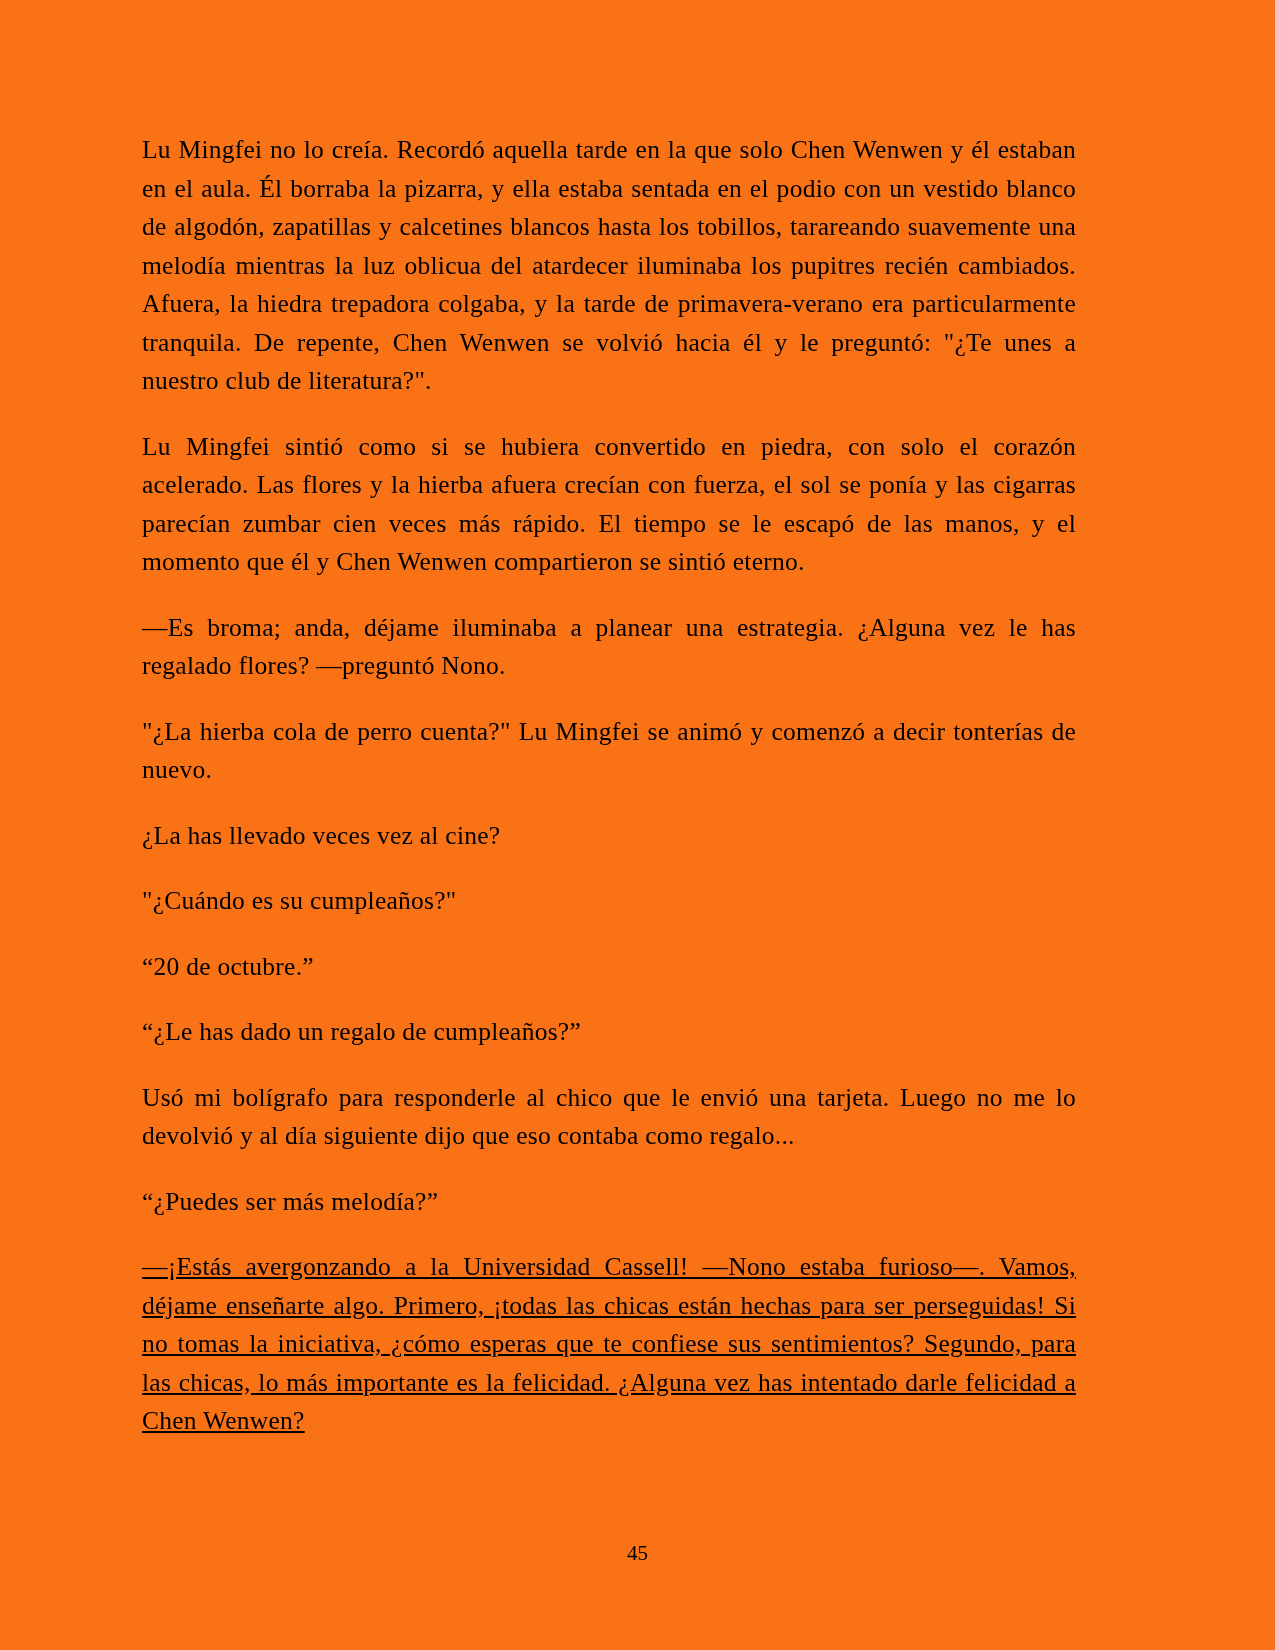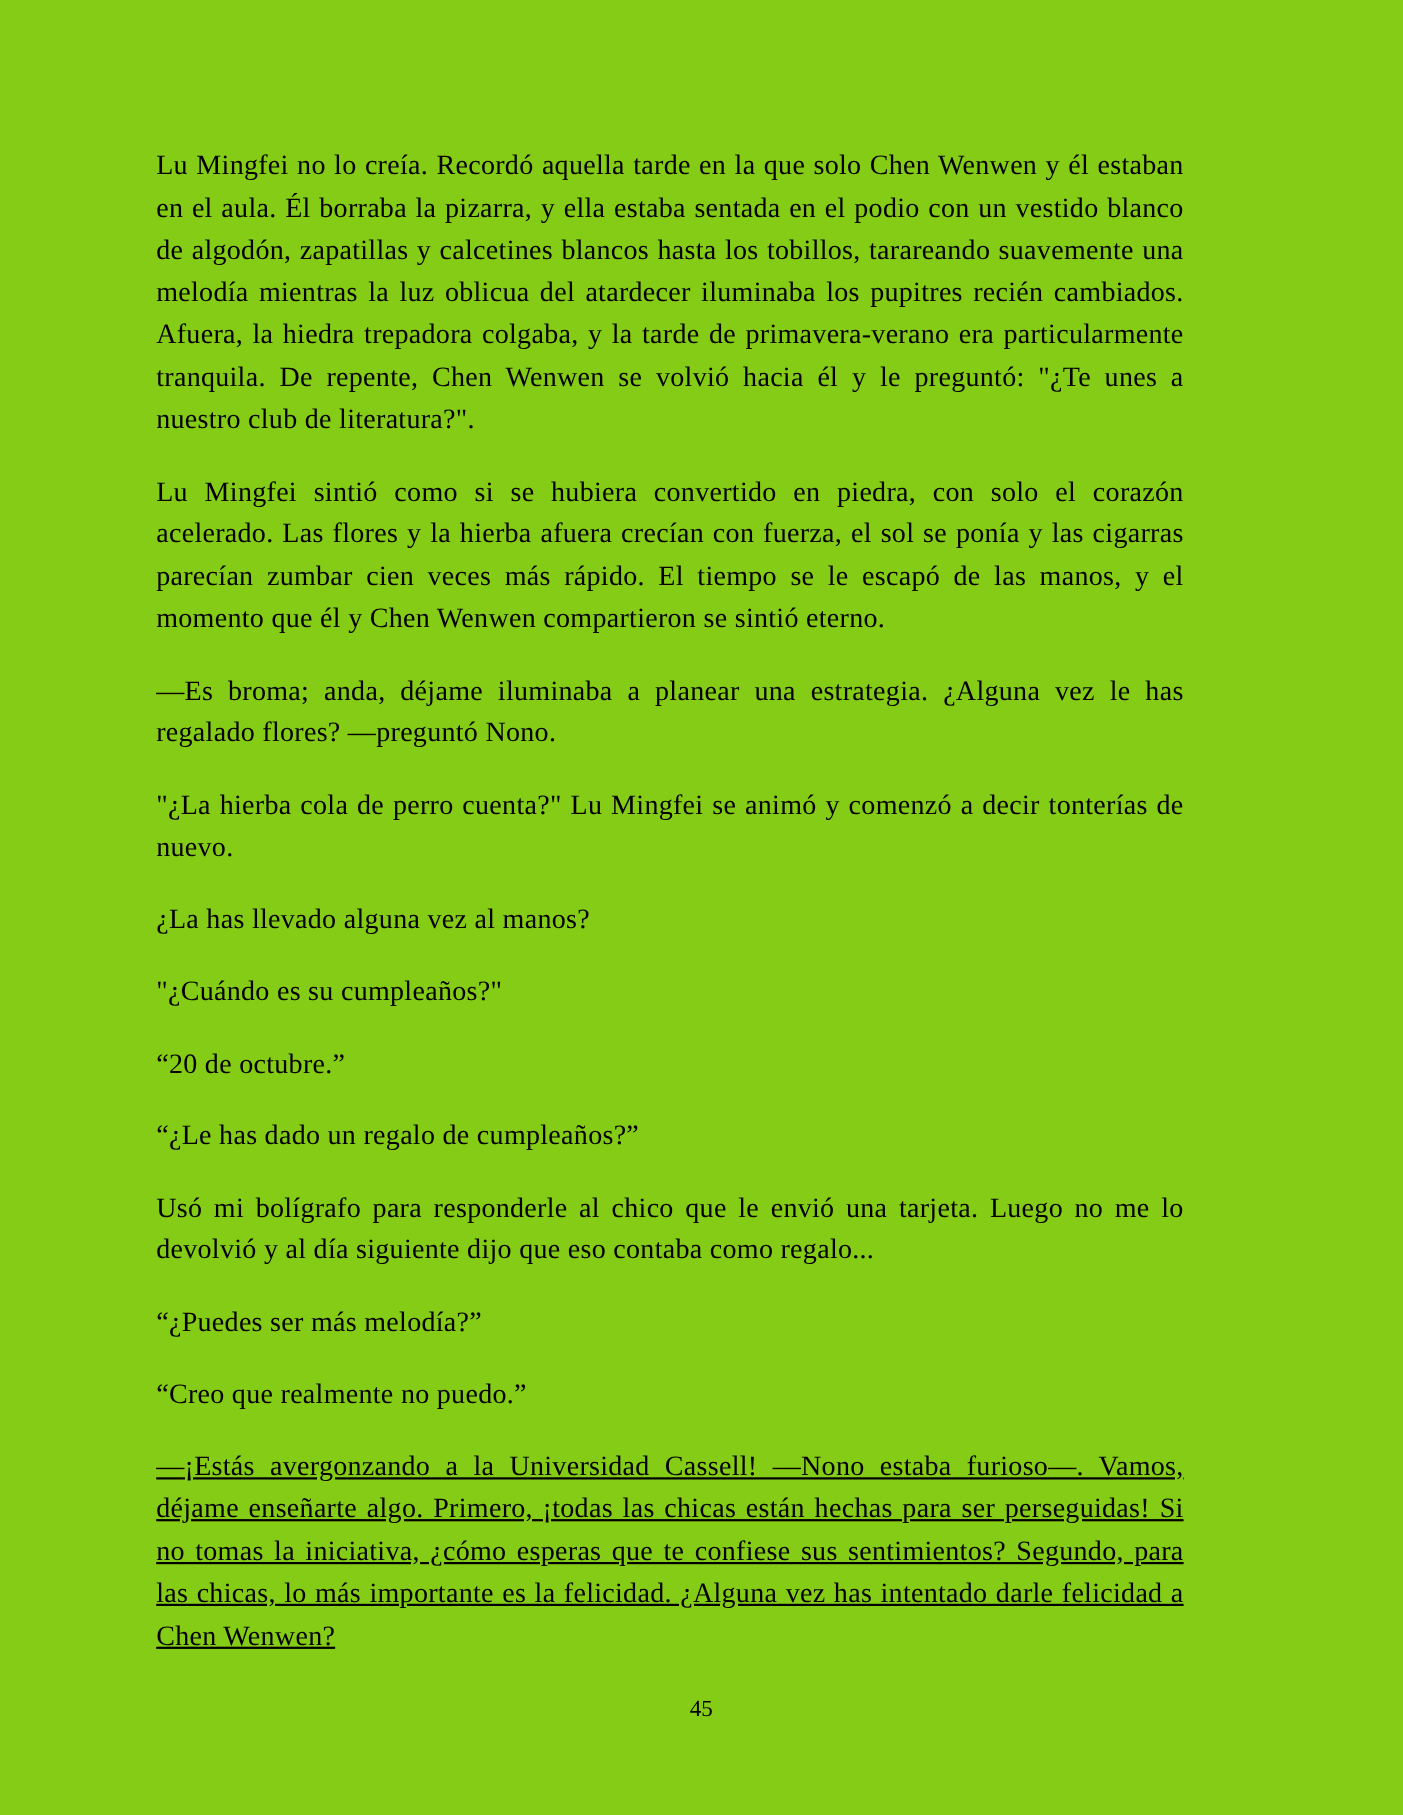--- a/index.html
+++ b/index.html
@@ -14,21 +14,21 @@
     font-family: "Liberation Serif", "DejaVu Serif", serif;
     color: #000000;
     overflow: hidden;
   }
   .page {
     position: absolute;
     left: 0;
     top: 0;
     width: 1275px;
     height: 1650px;
-    background: #84cc16;
+    background: #f97316;
   }
   .content {
     position: absolute;
     left: 142px;
     top: 131px;
     width: 934px;
   }
   p.para {
     margin: 0 0 27px 0;
     font-size: 25.5px;
@@ -57,25 +57,24 @@
 </head>
 <body>
 
 <div class="page">
 
   <div class="content">
     <p class="para">Lu Mingfei no lo creía. Recordó aquella tarde en la que solo Chen Wenwen y él estaban en el aula. Él borraba la pizarra, y ella estaba sentada en el podio con un vestido blanco de algodón, zapatillas y calcetines blancos hasta los tobillos, tarareando suavemente una melodía mientras la luz oblicua del atardecer iluminaba los pupitres recién cambiados. Afuera, la hiedra trepadora colgaba, y la tarde de primavera-verano era particularmente tranquila. De repente, Chen Wenwen se volvió hacia él y le preguntó: "¿Te unes a nuestro club de literatura?".</p>
     <p class="para">Lu Mingfei sintió como si se hubiera convertido en piedra, con solo el corazón acelerado. Las flores y la hierba afuera crecían con fuerza, el sol se ponía y las cigarras parecían zumbar cien veces más rápido. El tiempo se le escapó de las manos, y el momento que él y Chen Wenwen compartieron se sintió eterno.</p>
     <p class="para">—Es broma; anda, déjame iluminaba a planear una estrategia. ¿Alguna vez le has regalado flores? —preguntó Nono.</p>
     <p class="para">"¿La hierba cola de perro cuenta?" Lu Mingfei se animó y comenzó a decir tonterías de nuevo.</p>
-    <p class="para">¿La has llevado alguna vez al manos?</p>
+    <p class="para">¿La has llevado veces vez al cine?</p>
     <p class="para">"¿Cuándo es su cumpleaños?"</p>
     <p class="para">“20 de octubre.”</p>
     <p class="para">“¿Le has dado un regalo de cumpleaños?”</p>
     <p class="para">Usó mi bolígrafo para responderle al chico que le envió una tarjeta. Luego no me lo devolvió y al día siguiente dijo que eso contaba como regalo...</p>
     <p class="para">“¿Puedes ser más melodía?”</p>
-    <p class="para">“Creo que realmente no puedo.”</p>
     <p class="para">—¡Estás avergonzando a la Universidad Cassell! —Nono estaba furioso—. Vamos, déjame enseñarte algo. Primero, ¡todas las chicas están hechas para ser perseguidas! Si no tomas la iniciativa, ¿cómo esperas que te confiese sus sentimientos? Segundo, para las chicas, lo más importante es la felicidad. ¿Alguna vez has intentado darle felicidad a Chen Wenwen?</p>
   </div>
 
   <div class="page-number">45</div>
 
 </div>
 
 </body></html>

